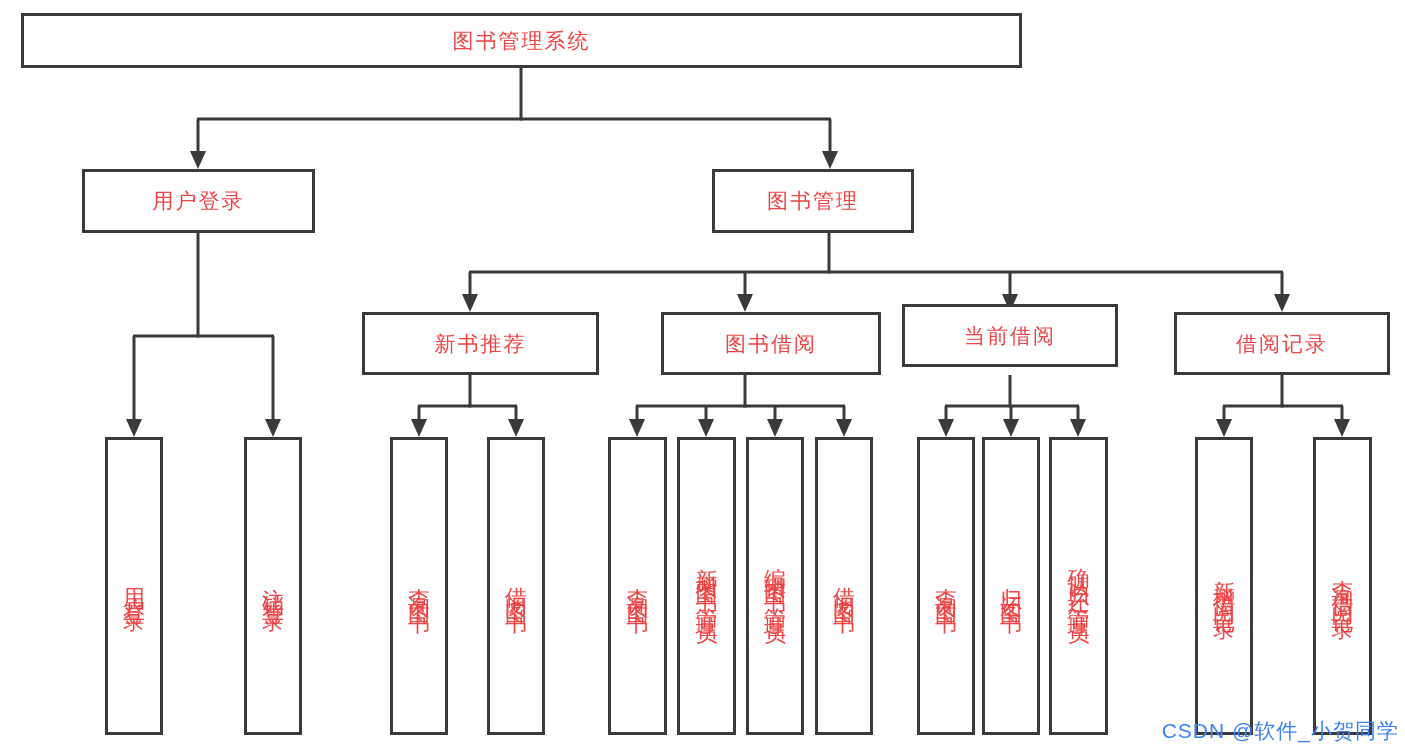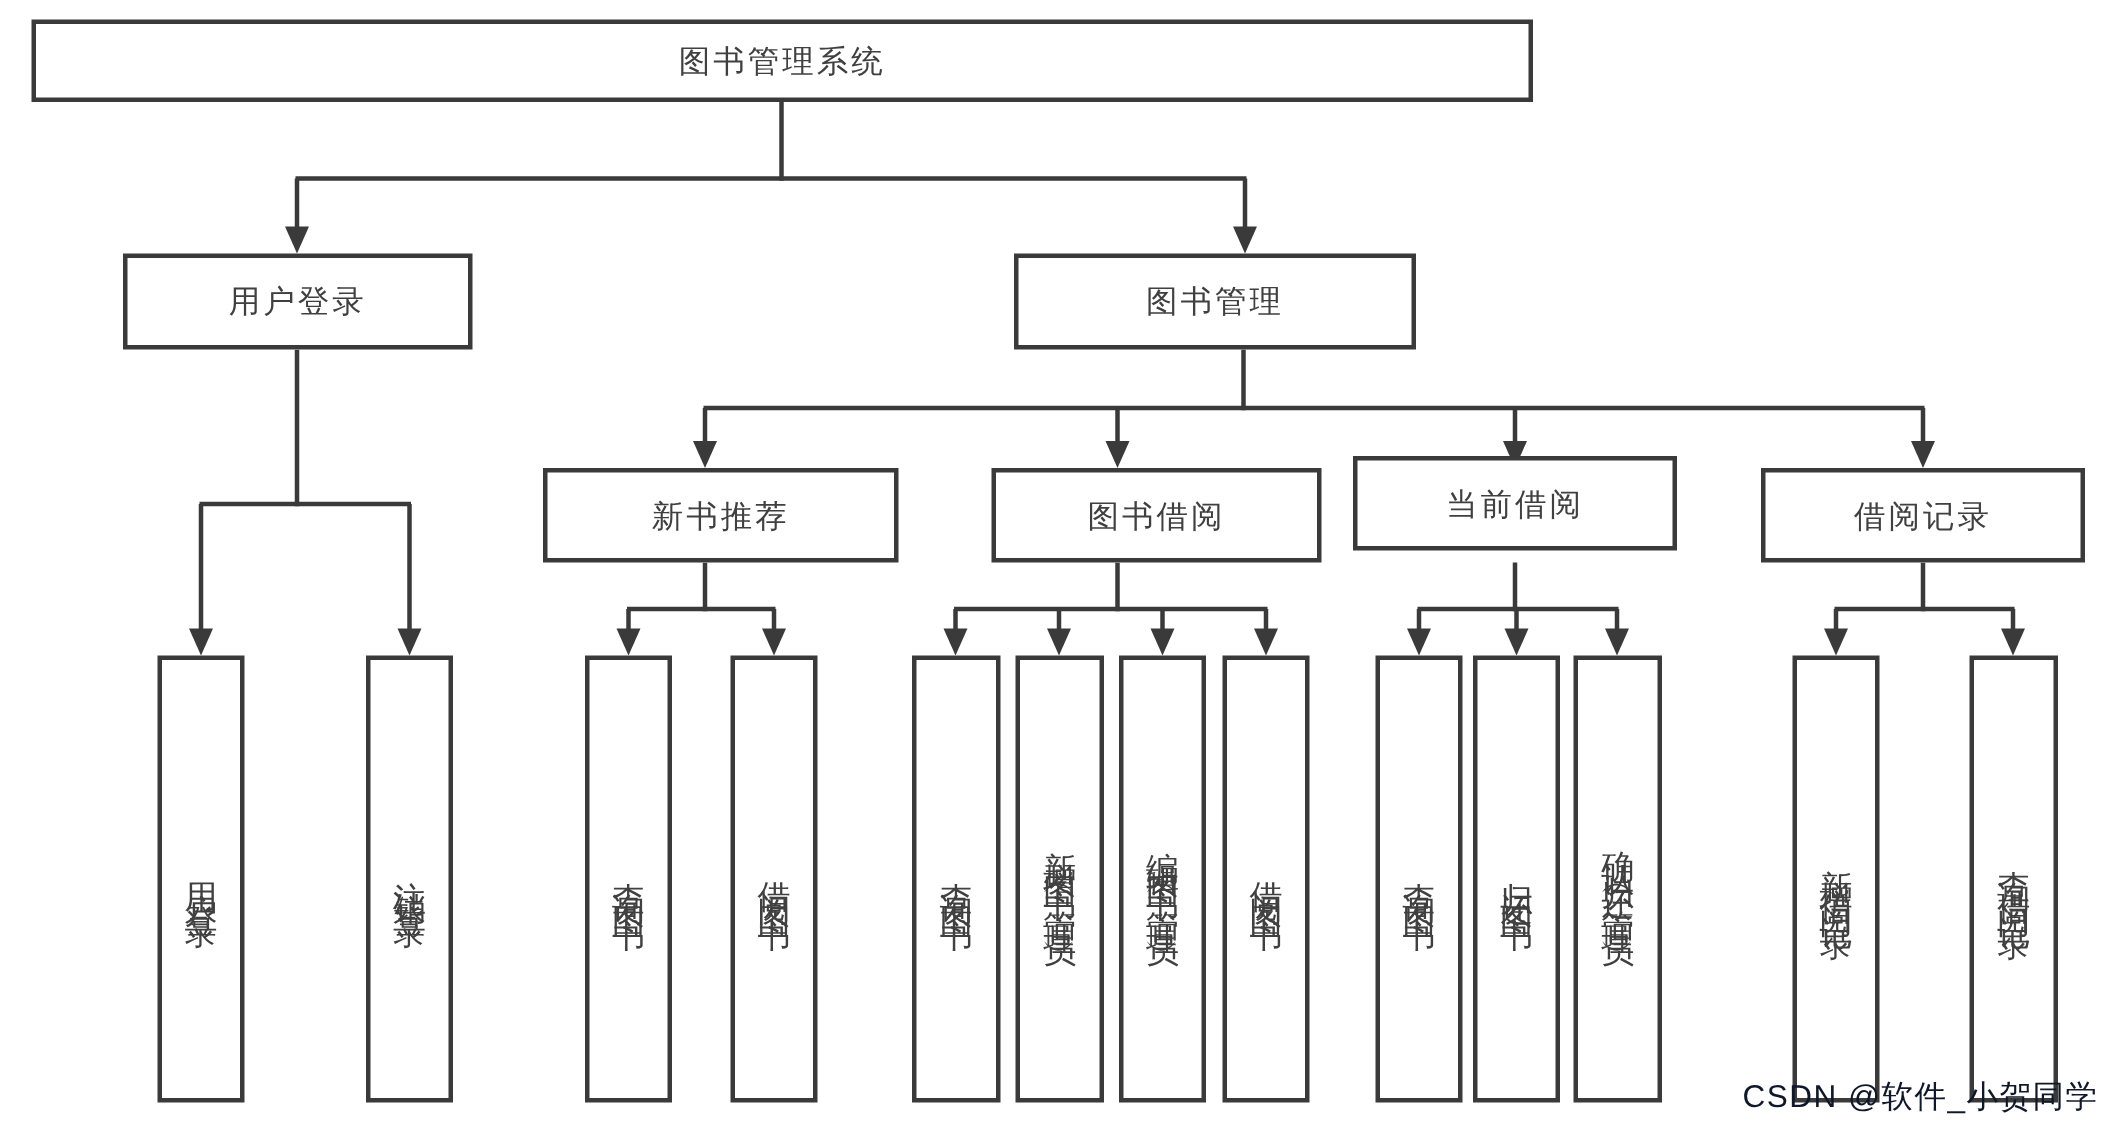--- a/index.html
+++ b/index.html
@@ -10,36 +10,36 @@
     font-family:"Liberation Sans","DejaVu Sans",sans-serif;
     overflow:hidden;
   }
   svg.wires{position:absolute;left:0;top:0;z-index:1;}
   .node{
     position:absolute;
     box-sizing:border-box;
     border:3px solid #3a3a3a;
     background:#ffffff;
     display:flex;align-items:center;justify-content:center;
-    color:#404040;
+    color:#ef4444;
     z-index:2;
   }
   .node.h{font-size:21px;letter-spacing:2px;}
   .node.leaf{
     font-size:22px;
     writing-mode:vertical-rl;
     letter-spacing:8px;
     line-height:1;
     text-align:center;
   }
   .watermark{
     position:absolute;
     right:6px;bottom:2px;
     font-size:21px;
-    color:#0f172a;
+    color:#3b82f6;
     letter-spacing:1px;
     z-index:5;
     white-space:nowrap;
   }
 </style>
 </head>
 <body>
 
 <div class="canvas">
 
@@ -108,21 +108,21 @@
         <line x1="1224" y1="406" x2="1224" y2="423" stroke="#3a3a3a" stroke-width="3"></line>
         <path d="M 1216 419 L 1232 419 L 1224 437 Z" fill="#3a3a3a"></path>
         <line x1="1342" y1="406" x2="1342" y2="423" stroke="#3a3a3a" stroke-width="3"></line>
         <path d="M 1334 419 L 1350 419 L 1342 437 Z" fill="#3a3a3a"></path>
       </g>
     </svg>
 
   <div class="node h" style="left:21px;top:13px;width:1001px;height:55px;">图书管理系统</div>
 
   <div class="node h" style="left:82px;top:169px;width:233px;height:64px;">用户登录</div>
-  <div class="node h" style="left:676px;top:169px;width:268px;height:64px;">图书管理</div>
+  <div class="node h" style="left:712px;top:169px;width:202px;height:64px;">图书管理</div>
 
   <div class="node h" style="left:362px;top:312px;width:237px;height:63px;">新书推荐</div>
   <div class="node h" style="left:661px;top:312px;width:220px;height:63px;">图书借阅</div>
   <div class="node h" style="left:902px;top:304px;width:216px;height:63px;">当前借阅</div>
   <div class="node h" style="left:1174px;top:312px;width:216px;height:63px;">借阅记录</div>
 
   <div class="node leaf" style="left:105px;top:437px;width:58px;height:298px;">用户登录</div>
   <div class="node leaf" style="left:244px;top:437px;width:58px;height:298px;">注销登录</div>
 
   <div class="node leaf" style="left:390px;top:437px;width:58px;height:298px;">查询图书</div>

